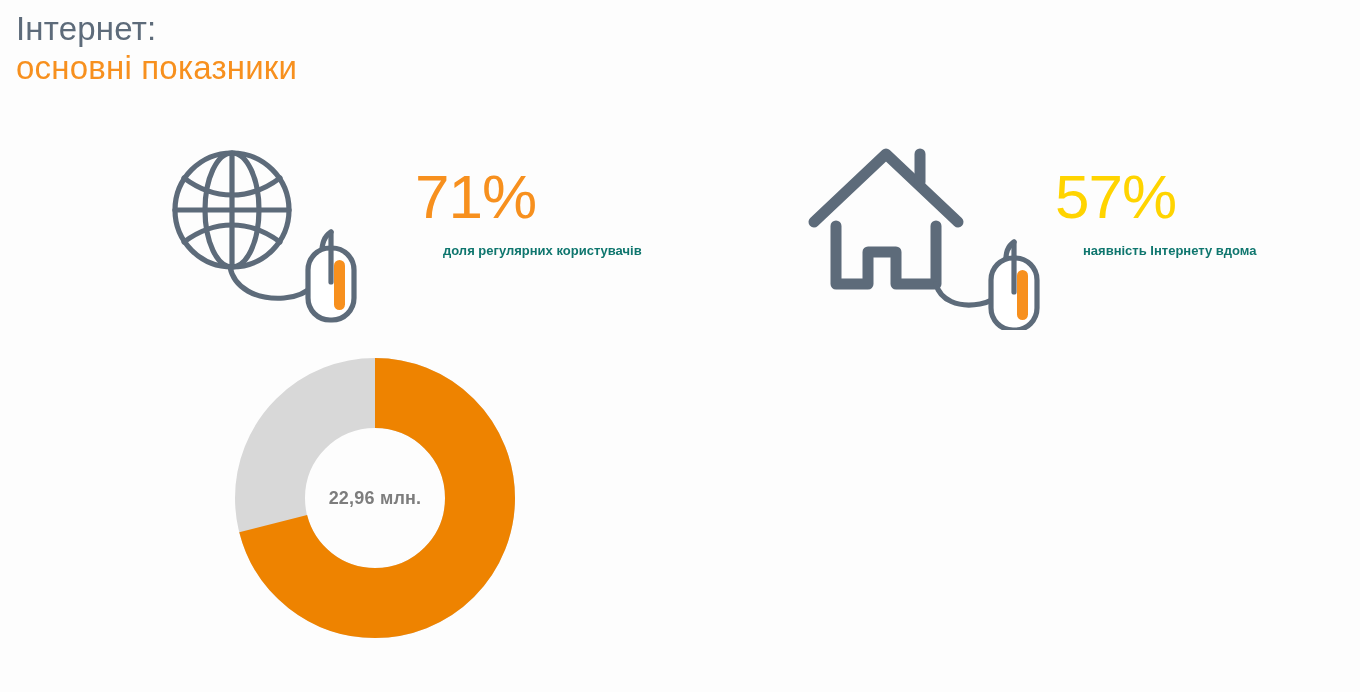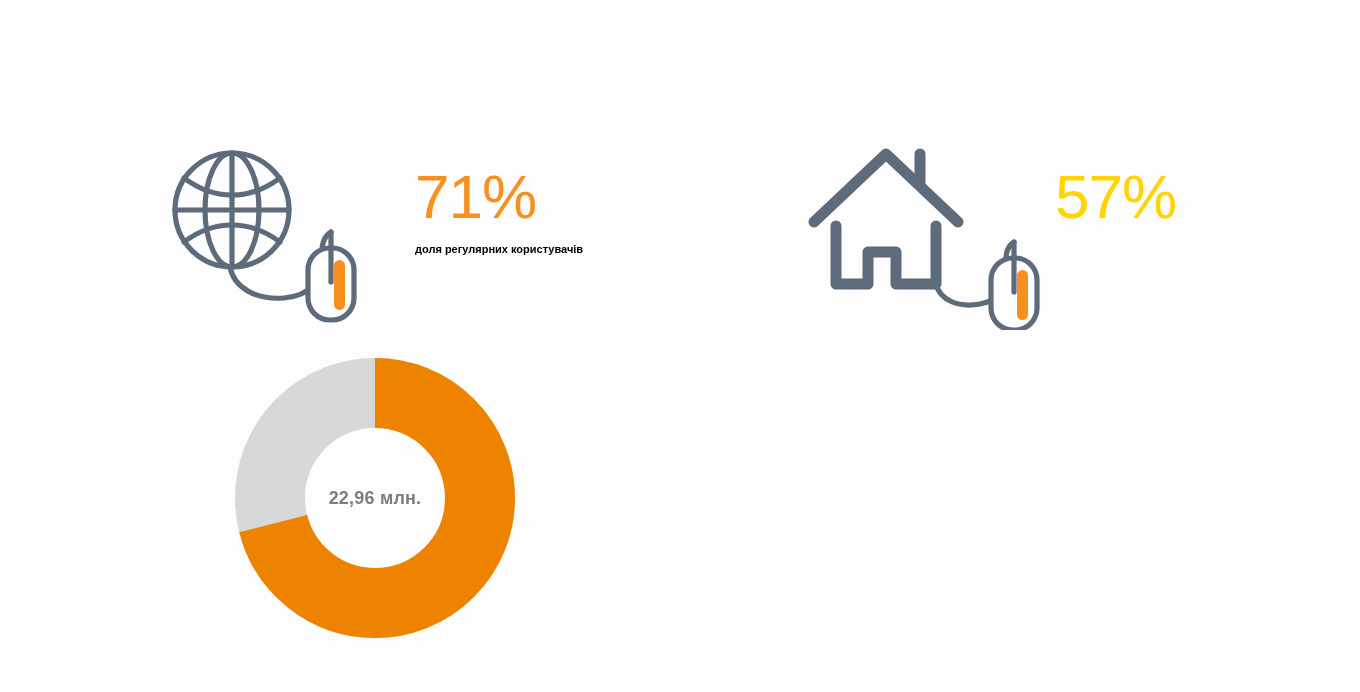--- a/index.html
+++ b/index.html
@@ -75,25 +75,26 @@
     font-weight: 400;
     line-height: 1;
     letter-spacing: -1px;
     display: block;
     margin: 0 0 14px 0;
   }
   .stat-value-orange { color: #f7901e; }
   .stat-value-yellow { color: #ffd400; }
 
   .stat-caption {
-    font-size: 11px;
+    font-size: 13px;
     font-weight: 700;
-    color: #000000;
+    color: #0f766e;
     line-height: 1.32;
     display: block;
+    margin-left: 28px;
   }
 
   
   .donut-wrap {
     position: absolute;
     top: 358px;
     width: 280px;
     height: 280px;
   }
   .panel-left  .donut-wrap { left: 235px; }
@@ -119,20 +120,24 @@
     color: #7d7d7d;
     letter-spacing: 0.2px;
     pointer-events: none;
   }
 </style>
 </head>
 <body>
 
 <div class="slide">
 
+  <div class="title-block">
+    <span class="title-line1">Інтернет:</span>
+    <span class="title-line2">основні показники</span>
+  </div>
 
   <div class="panel panel-left">
 
     <div class="icon-wrap">
       <svg width="215" height="190" viewBox="0 0 215 190" fill="none">
         <g stroke="#5d6b7a" stroke-width="5.2" fill="none" stroke-linecap="round">
 
           <circle cx="72" cy="70" r="57"></circle>
 
           <ellipse cx="72" cy="70" rx="27" ry="57"></ellipse>
@@ -190,17 +195,18 @@
         <rect x="191" y="118" width="46" height="72" rx="22" ry="22" stroke="#5d6b7a" stroke-width="5.2" fill="#ffffff"></rect>
 
         <line x1="214" y1="102" x2="214" y2="152" stroke="#5d6b7a" stroke-width="5.2" stroke-linecap="round"></line>
 
         <rect x="217" y="130" width="11" height="50" rx="5.5" ry="5.5" fill="#f7901e"></rect>
       </svg>
     </div>
 
     <div class="stat">
       <span class="stat-value stat-value-yellow">57%</span>
+      <span class="stat-caption">наявність Інтернету вдома</span>
     </div>
 
   </div>
 
 </div>
 
 </body></html>

